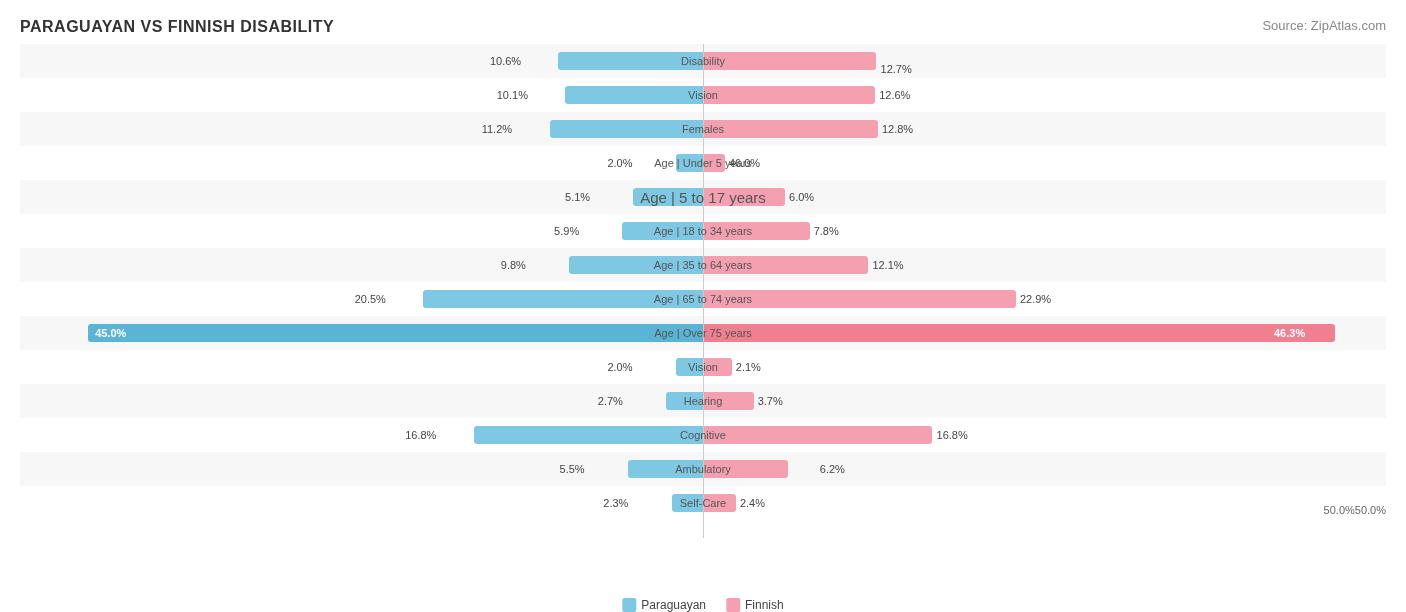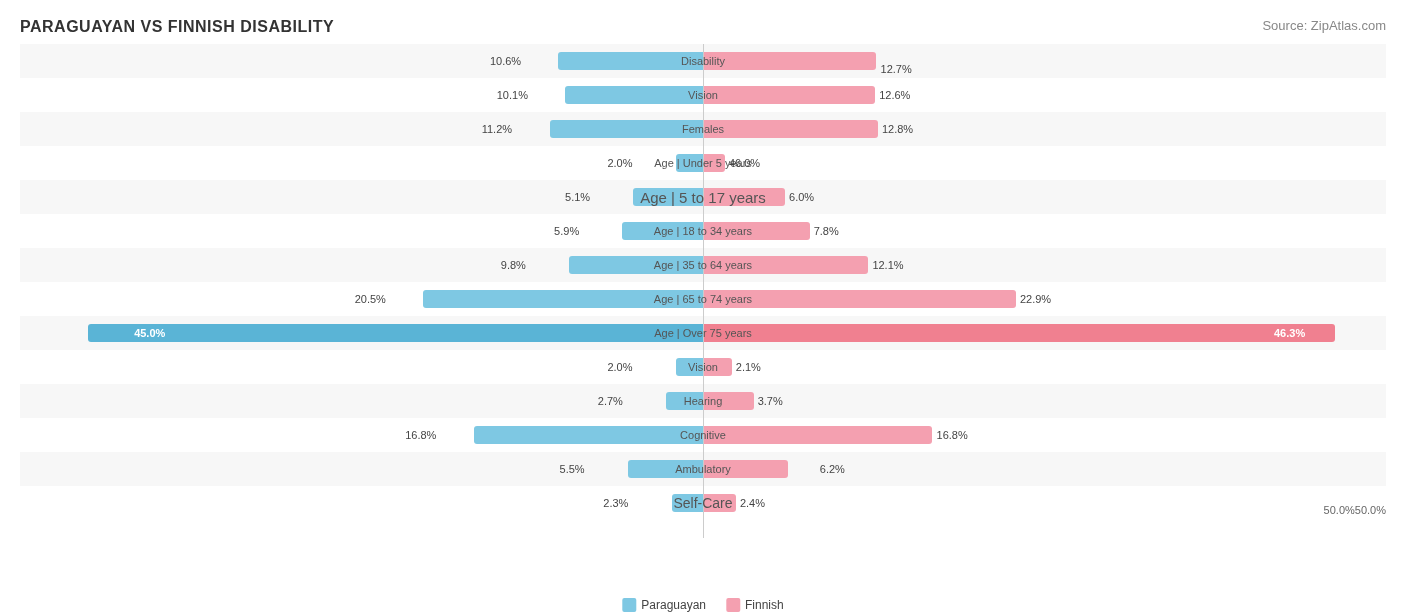--- a/index.html
+++ b/index.html
@@ -208,21 +208,21 @@
         <div class="bar-left" style="width: 20.5%;"></div>
         <div class="bar-right" style="width: 22.9%;"></div>
         <span class="label-center" style="top: 50%; transform: translate(-50%, -50%); font-size: 11px; color: rgb(85, 85, 85);">Age | 65 to 74 years</span>
         <span class="val-left" style="top: 50%; transform: translateY(-50%); left: 24.5%; color: rgb(68, 68, 68);">20.5%</span>
         <span class="val-right" style="top: 50%; transform: translateY(-50%); left: 73.2%; color: rgb(68, 68, 68);">22.9%</span>
       </div>
       <div class="row row-highlight" style="position: relative; height: 34px; background: rgb(247, 247, 247);">
         <div class="bar-left" style="width: 45%; background: rgb(90, 180, 214);"></div>
         <div class="bar-right" style="width: 46.3%; background: rgb(240, 128, 144);"></div>
         <span class="label-center" style="top: 50%; transform: translate(-50%, -50%); font-size: 11px; color: rgb(85, 85, 85);">Age | Over 75 years</span>
-        <span class="val-left" style="top: 50%; transform: translateY(-50%); left: 5.5%; color: rgb(255, 255, 255); font-weight: bold; margin-left: 39px;">45.0%</span>
+        <span class="val-left" style="top: 50%; transform: translateY(-50%); left: 5.5%; color: rgb(255, 255, 255); font-weight: bold;">45.0%</span>
         <span class="val-right" style="top: 50%; transform: translateY(-50%); left: 91.8%; color: rgb(255, 255, 255); font-weight: bold;">46.3%</span>
       </div>
       <div class="row" style="position: relative; height: 34px; background: rgb(255, 255, 255);">
         <div class="bar-left" style="width: 2%;"></div>
         <div class="bar-right" style="width: 2.1%;"></div>
         <span class="label-center" style="top: 50%; transform: translate(-50%, -50%); font-size: 11px; color: rgb(85, 85, 85);">Vision</span>
         <span class="val-left" style="top: 50%; transform: translateY(-50%); left: 43%; color: rgb(68, 68, 68);">2.0%</span>
         <span class="val-right" style="top: 50%; transform: translateY(-50%); left: 52.4%; color: rgb(68, 68, 68);">2.1%</span>
       </div>
       <div class="row" style="position: relative; height: 34px; background: rgb(247, 247, 247);">
@@ -242,21 +242,21 @@
       <div class="row" style="position: relative; height: 34px; background: rgb(247, 247, 247);">
         <div class="bar-left" style="width: 5.5%;"></div>
         <div class="bar-right" style="width: 6.2%;"></div>
         <span class="label-center" style="top: 50%; transform: translate(-50%, -50%); font-size: 11px; color: rgb(85, 85, 85);">Ambulatory</span>
         <span class="val-left" style="top: 50%; transform: translateY(-50%); left: 39.5%; color: rgb(68, 68, 68);">5.5%</span>
         <span class="val-right" style="top: 50%; transform: translateY(-50%); left: 56.5%; color: rgb(68, 68, 68); padding-left: 28px;">6.2%</span>
       </div>
       <div class="row" style="position: relative; height: 34px; background: rgb(255, 255, 255);">
         <div class="bar-left" style="width: 2.3%;"></div>
         <div class="bar-right" style="width: 2.4%;"></div>
-        <span class="label-center" style="top: 50%; transform: translate(-50%, -50%); font-size: 14px; color: rgb(85, 85, 85);">Self-Care</span>
+        <span class="label-center" style="top: 50%; transform: translate(-50%, -50%); font-size: 11px; color: rgb(85, 85, 85);">Self-Care</span>
         <span class="val-left" style="top: 50%; transform: translateY(-50%); left: 42.7%; color: rgb(68, 68, 68);">2.3%</span>
         <span class="val-right" style="top: 50%; transform: translateY(-50%); left: 52.7%; color: rgb(68, 68, 68);">2.4%</span>
       </div>
       <div class="axis-labels">
       <span>50.0%</span>
       <span>50.0%</span>
     </div>
   </div>
 
   <div class="legend">

